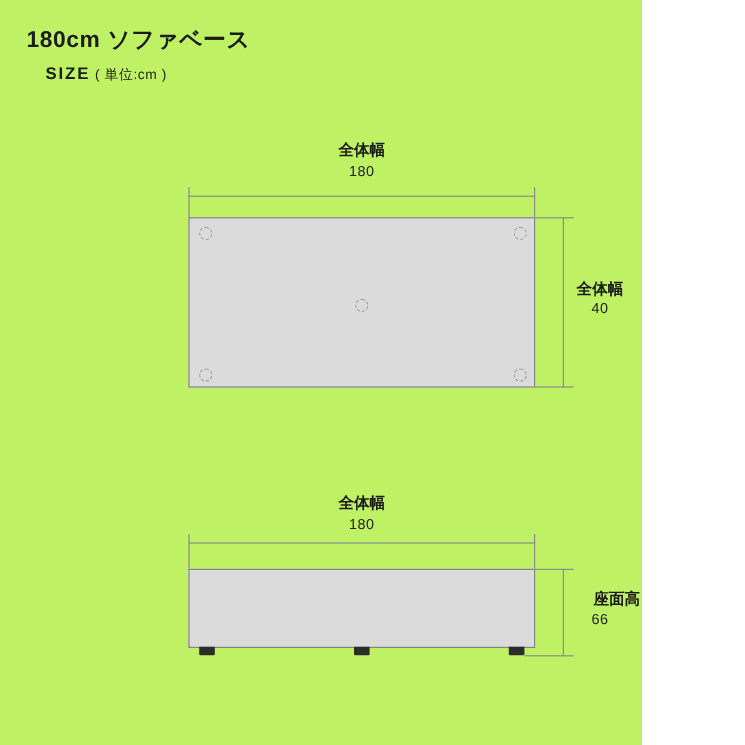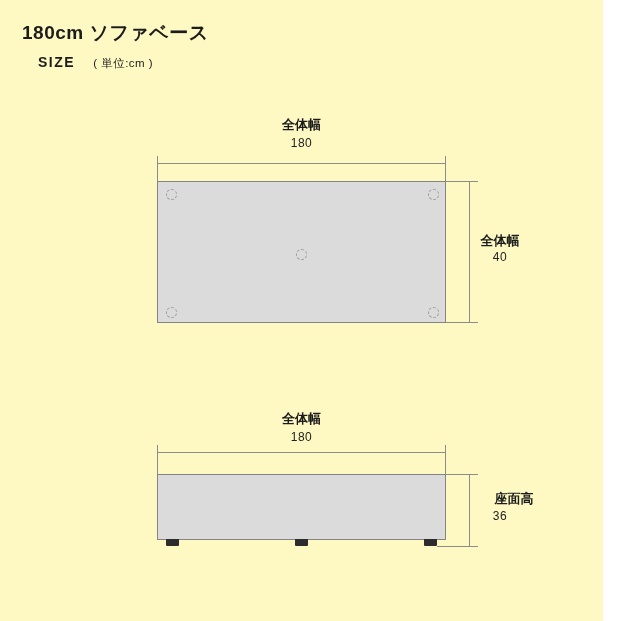--- a/index.html
+++ b/index.html
@@ -6,27 +6,27 @@
     --surface-fill:#dbdbdb;
     --line:#8c8c8c;
     --rect-border:#848484;
     --circle-border:#9e9e9e;
     --foot:#2c2c2c;
     --text:#1c1c1c;
   }
   *{margin:0;padding:0;box-sizing:border-box;}
   html,body{background:#fff;}
   body{font-family:"Liberation Sans","DejaVu Sans",sans-serif;color:var(--text);}
-  .canvas{position:relative;width:603px;height:621px;background:#fef9c3;overflow:hidden;}
+  .canvas{position:relative;width:535px;height:621px;background:#bef264;overflow:hidden;}
 
   
   .title{position:absolute;left:22px;top:20px;font-size:19px;font-weight:600;letter-spacing:.5px;}
   .size-row{position:absolute;left:22px;top:53px;white-space:nowrap;}
   .size-label{font-size:14px;font-weight:bold;letter-spacing:1.5px;margin-left:16px;}
-  .unit-note{font-size:11.5px;margin-left:18px;letter-spacing:.5px;}
+  .unit-note{font-size:11.5px;margin-left:4px;letter-spacing:.5px;}
 
   
   .hline{position:absolute;height:1px;background:var(--line);}
   .vline{position:absolute;width:1px;background:var(--line);}
   .dim-label{position:absolute;text-align:center;font-size:13px;font-weight:bold;line-height:1;}
   .dim-value{position:absolute;text-align:center;font-size:12px;line-height:1;color:#222;letter-spacing:.5px;}
   .surface{position:absolute;background:var(--surface-fill);border:1px solid var(--rect-border);}
   .dcircle{position:absolute;width:11px;height:11px;border:1px dashed var(--circle-border);border-radius:50%;}
   .foot{position:absolute;width:13px;height:7px;background:var(--foot);border-radius:0 0 1px 1px;}
 
@@ -104,16 +104,16 @@
 
     <div class="surface sv-rect"></div>
     <div class="foot sv-foot-l"></div>
     <div class="foot sv-foot-c"></div>
     <div class="foot sv-foot-r"></div>
 
     <div class="hline sv-rtick-top"></div>
     <div class="hline sv-rtick-bot"></div>
     <div class="vline sv-rv"></div>
     <div class="dim-label sv-height-label">座面高</div>
-    <div class="dim-value sv-height-value">36</div>
+    <div class="dim-value sv-height-value">66</div>
   </div>
 
 </div>
 
 </body></html>

